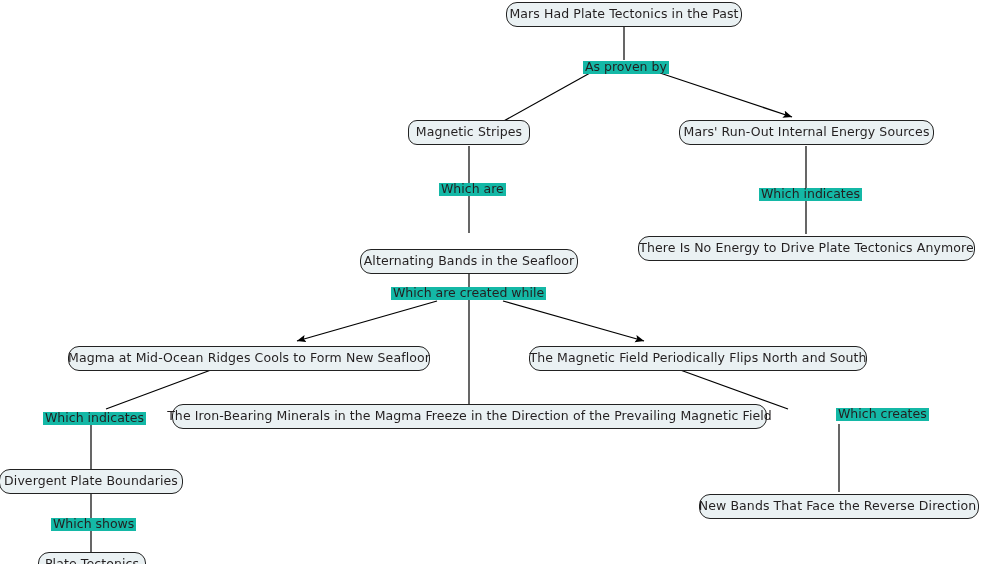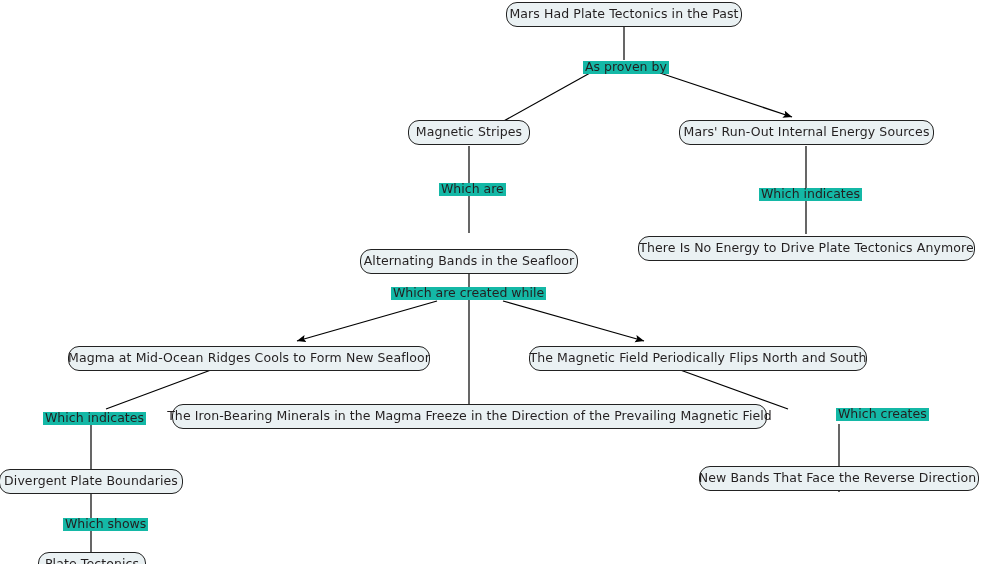--- a/index.html
+++ b/index.html
@@ -85,21 +85,21 @@
     <line x1="672" y1="367" x2="788" y2="409" stroke="#000000" stroke-width="1.2"></line>
     <line x1="839" y1="424" x2="839" y2="492" stroke="#000000" stroke-width="1.2"></line>
 
     <line x1="91" y1="494" x2="91" y2="552" stroke="#000000" stroke-width="1.2"></line>
   </svg>
 
   <div class="node" style="left:506px; top:2px; width:236px;">
     <span>Mars Had Plate Tectonics in the Past</span>
   </div>
 
-  <div class="node" style="left:408px; top:120px; width:122px;">
+  <div class="node" style="left:408px; top:120px; width:122px;border-radius:9px;">
     <span>Magnetic Stripes</span>
   </div>
 
   <div class="node" style="left:679px; top:120px; width:255px;">
     <span>Mars' Run-Out Internal Energy Sources</span>
   </div>
 
   <div class="node" style="left:360px; top:234px; width:218px;margin-top:15px;">
     <span>Alternating Bands in the Seafloor</span>
   </div>
@@ -117,35 +117,35 @@
   </div>
 
   <div class="node" style="left:172px; top:404px; width:595px;">
     <span>The Iron-Bearing Minerals in the Magma Freeze in the Direction of the Prevailing Magnetic Field</span>
   </div>
 
   <div class="node" style="left:-1px; top:469px; width:184px;">
     <span>Divergent Plate Boundaries</span>
   </div>
 
-  <div class="node" style="left:699px; top:466px; width:280px;padding-left:6px;">
+  <div class="node" style="left:699px; top:494px; width:280px;padding-left:6px;">
     <span>New Bands That Face the Reverse Direction</span>
   </div>
 
   <div class="node" style="left:38px; top:552px; width:108px;">
     <span>Plate Tectonics</span>
   </div>
 
   <div class="edge-label" style="left:583px; top:61px;">As proven by</div>
 
   <div class="edge-label" style="left:439px; top:183px;">Which are</div>
 
   <div class="edge-label" style="left:759px; top:188px;">Which indicates</div>
 
   <div class="edge-label" style="left:391px; top:287px;">Which are created while</div>
 
   <div class="edge-label" style="left:43px; top:412px;">Which indicates</div>
 
   <div class="edge-label" style="left:836px; top:408px;">Which creates</div>
 
-  <div class="edge-label" style="left:51px; top:518px;margin-left:12px;">Which shows</div>
+  <div class="edge-label" style="left:51px; top:518px;">Which shows</div>
 
 </div>
 
 </body></html>

